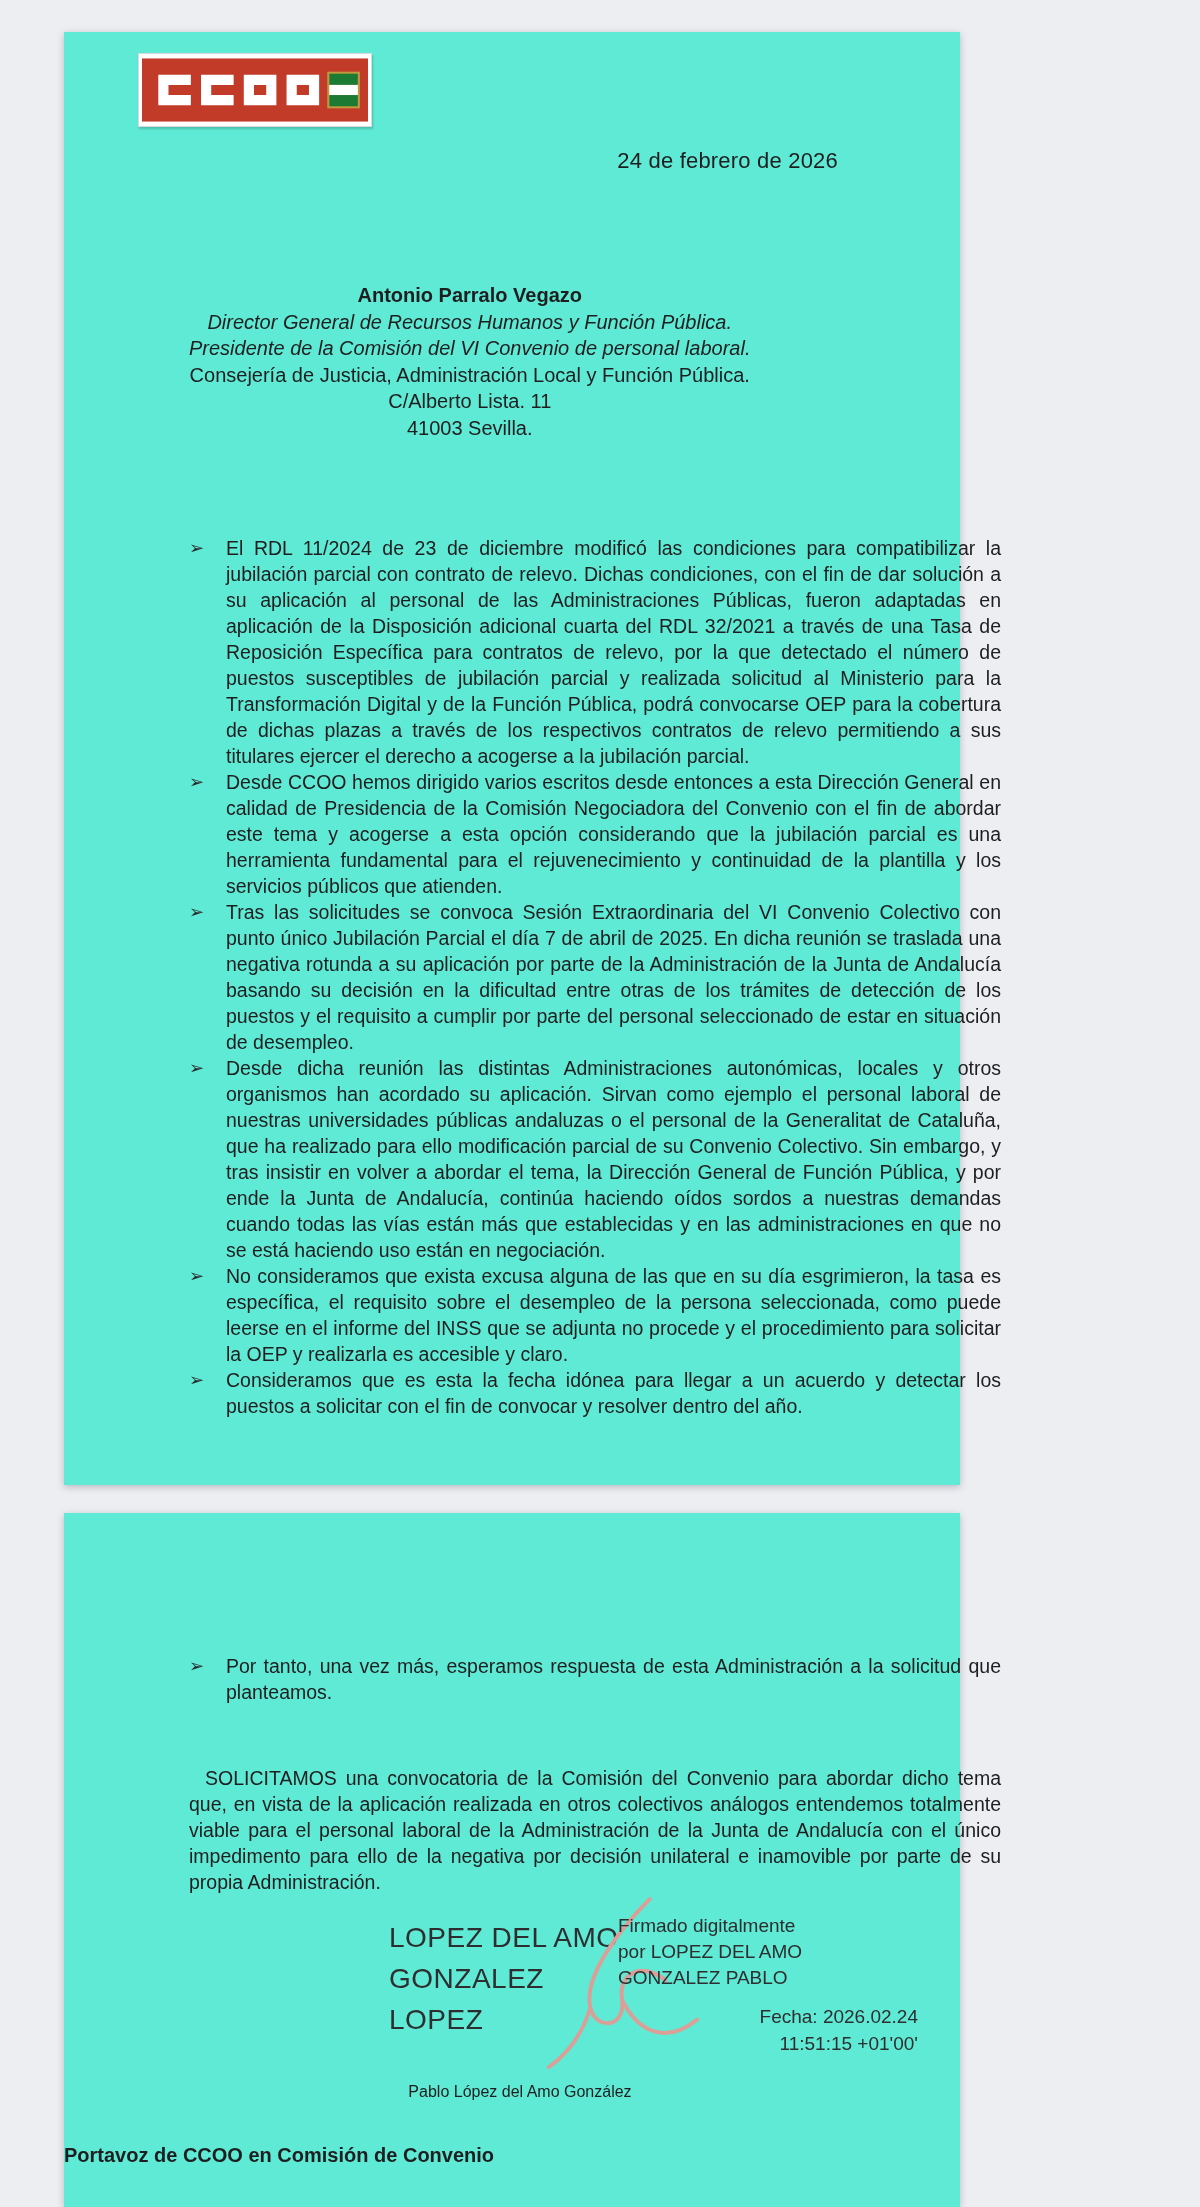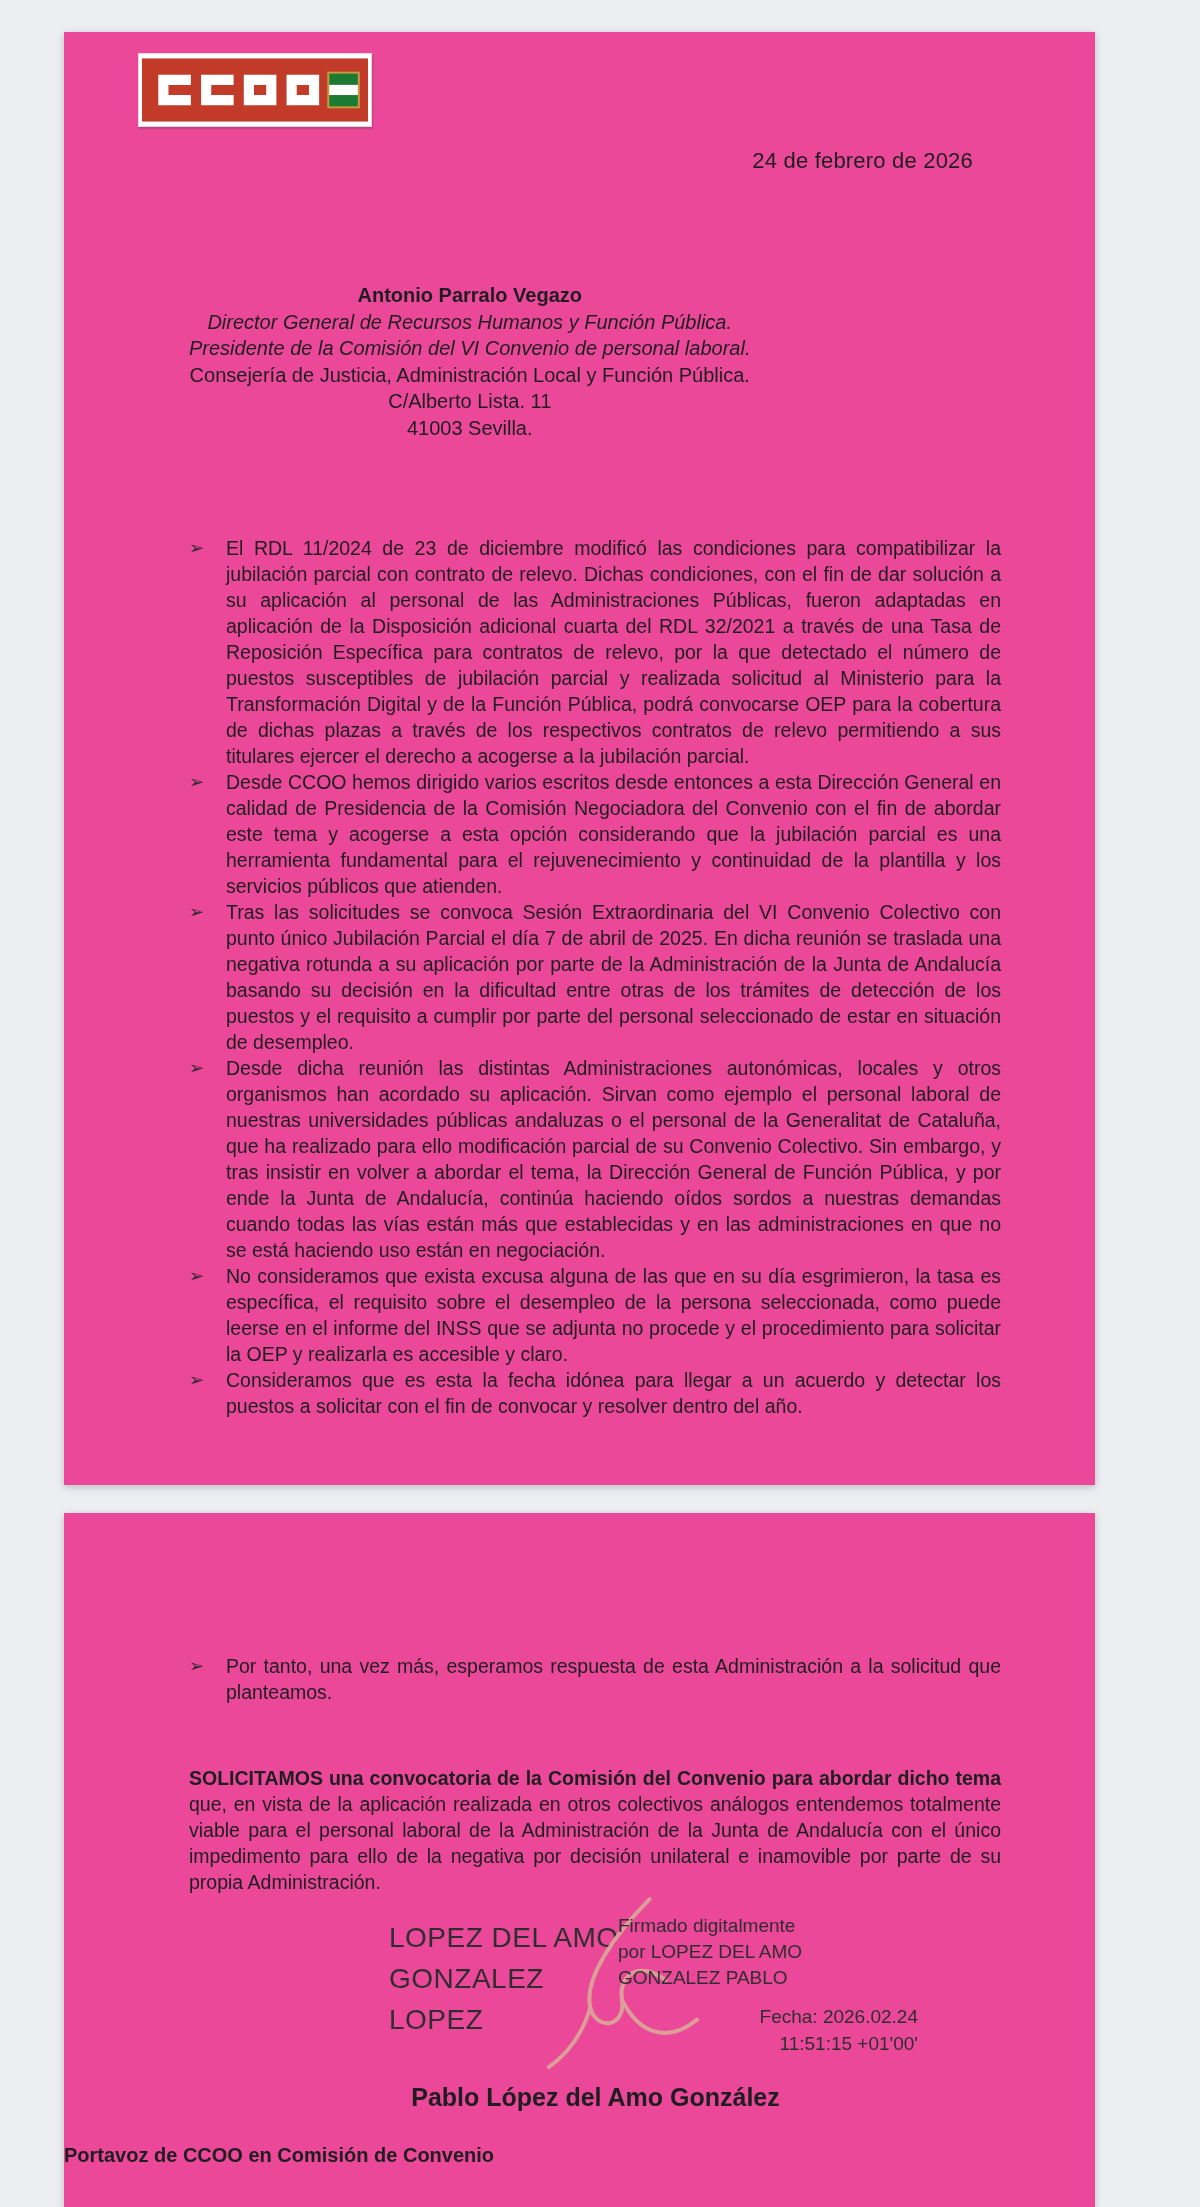--- a/index.html
+++ b/index.html
@@ -3,21 +3,21 @@
 <meta charset="utf-8">
 <style>
   html,body{margin:0;padding:0;}
   body{
     width:1200px;height:2207px;position:relative;overflow:hidden;
     background:#edeef2;
     font-family:"Liberation Sans","DejaVu Sans",sans-serif;
     color:#1e1e20;
   }
   .page{
-    position:absolute;left:64px;width:1031px;background:#ec4899;
+    position:absolute;left:64px;width:896px;background:#5eead4;
     box-shadow:0 2px 7px rgba(50,50,70,.28);
   }
   #page1{top:32px;height:1453px;}
   #page2{top:1513px;height:694px;}
 
   
   .logo-frame{
     position:absolute;top:21px;left:74px;width:234px;height:74px;
     background:#fff;border:1px solid #d9d9de;box-sizing:border-box;
     box-shadow:1px 2px 2px rgba(0,0,0,.18);padding:3px;
@@ -47,40 +47,40 @@
     font-size:19.5px;line-height:26px;text-align:justify;
   }
   .bullets .marker{
     position:absolute;left:0;top:0;font-size:18px;color:#2a2a2c;
   }
 
   .solicitamos{
     position:absolute;top:252px;left:125px;width:812px;
     font-size:19.5px;line-height:26px;text-align:justify;
   }
-  .solicitamos .bold-lead{font-weight:700;}
+  .solicitamos .bold-lead{font-weight:400;margin-left:16px;}
 
   
   .sig-name{
     position:absolute;top:404px;left:325px;width:240px;
     font-size:28px;line-height:41px;color:#2e2e30;letter-spacing:.5px;
   }
   .sig-swoosh{position:absolute;top:378px;left:475px;width:168px;height:188px;}
   .sig-stamp{
     position:absolute;top:400px;left:554px;width:320px;
     font-size:19px;line-height:26px;color:#2e2e30;
   }
   .sig-stamp-date{
     position:absolute;top:490px;left:534px;width:320px;
     font-size:19px;line-height:27px;color:#2e2e30;text-align:right;
   }
 
   .closing-name{
-    position:absolute;top:570px;left:16px;width:100%;text-align:center;
-    font-weight:700;font-size:25px;
+    position:absolute;top:570px;left:8px;width:100%;text-align:center;
+    font-weight:400;font-size:16px;
   }
   .closing-role{
     position:absolute;top:631px;left:0;width:100%;text-align:left;
     font-weight:700;font-size:20px;
   }
 </style>
 </head>
 <body>
 
 <div class="page" id="page1">

